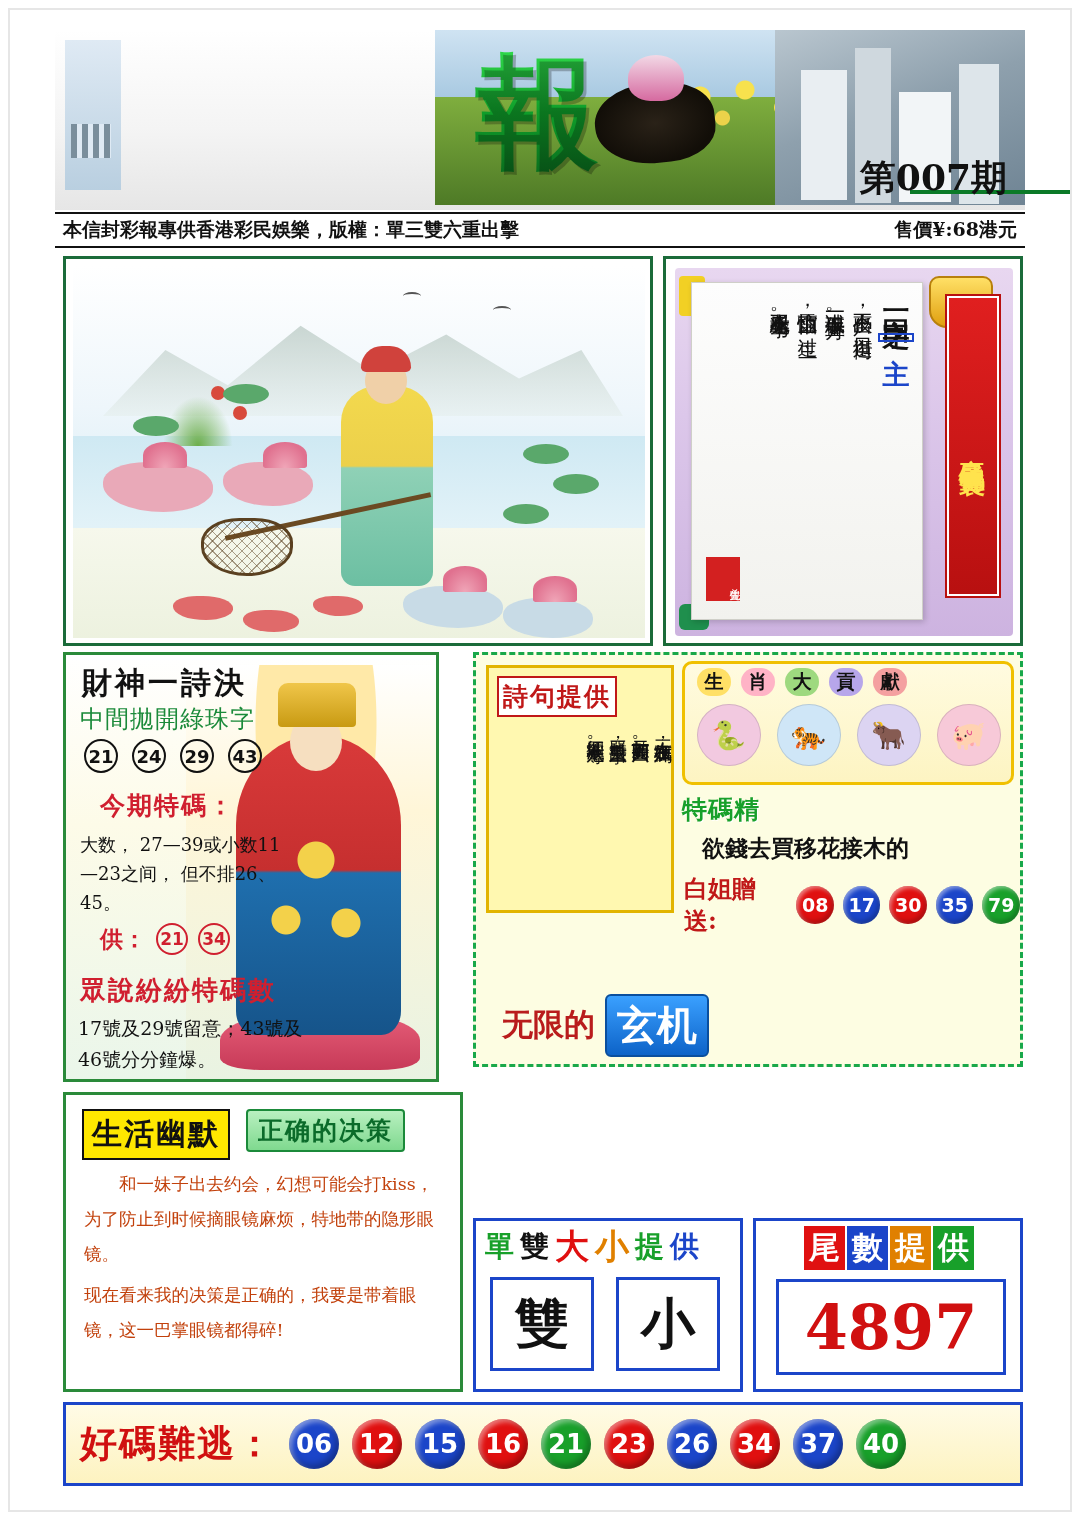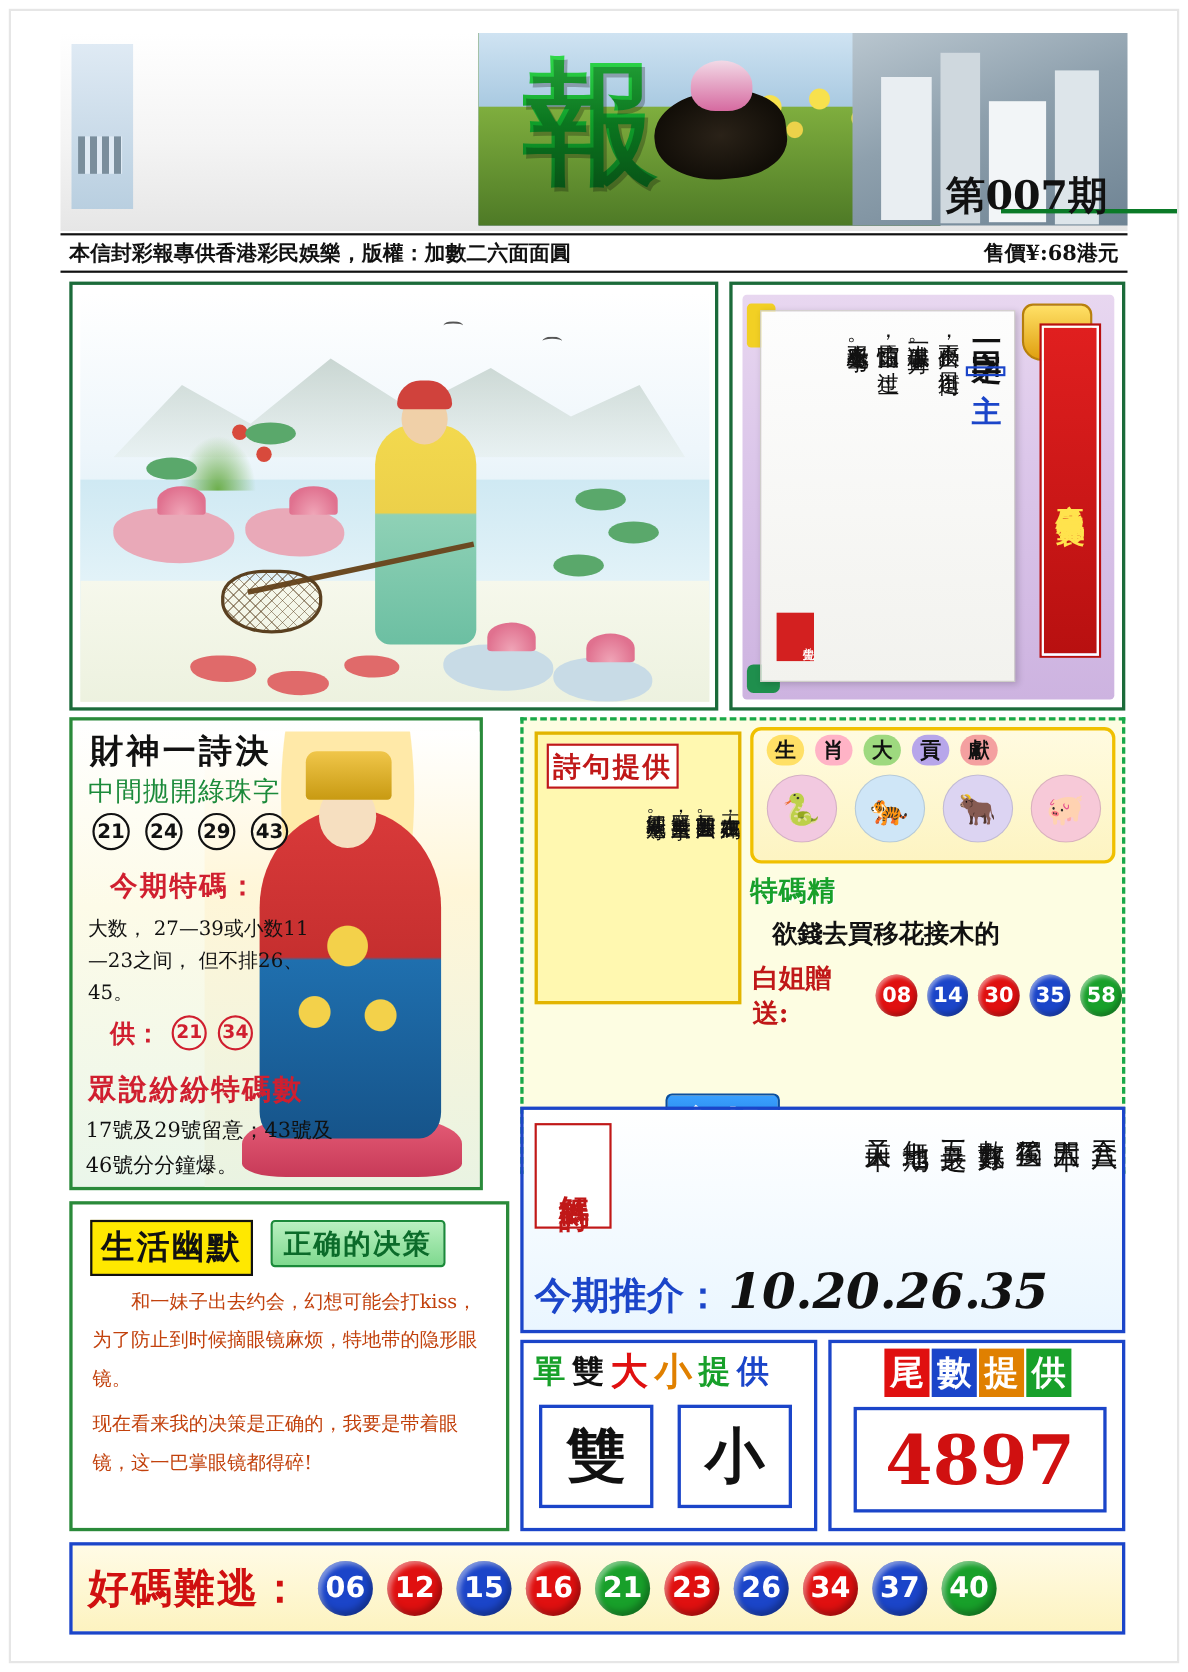--- a/index.html
+++ b/index.html
@@ -434,21 +434,21 @@
         <div class="b2"></div>
         <div class="b3"></div>
         <div class="b4"></div>
     </div>
     <div class="hdr-title">報</div>
     <div class="hdr-rule"></div>
     <div class="hdr-issue">第007期</div>
   </div>
 
   <div class="hdr-bar">
-    <span>本信封彩報專供香港彩民娛樂，版權：加數二六面面圓</span>
+    <span>本信封彩報專供香港彩民娛樂，版權：單三雙六重出擊</span>
     <span>售價¥:68港元</span>
   </div>
 
   <div class="panel-illus">
     <div class="illus">
       <div class="mount"></div>
       <div class="water"></div>
       <div class="shore"></div>
       <div class="bird" style="left:330px; top:26px;"></div>
       <div class="bird" style="left:420px; top:40px;"></div>
@@ -556,48 +556,32 @@
         <div class="zball" style="background:#f7c9d8">🐖</div>
       </div>
     </div>
 
     <div class="tese-label">特碼精</div>
     <div class="tese-text">欲錢去買移花接木的</div>
 
     <div class="baijie-row">
       <span class="baijie-label">白姐贈送:</span>
       <span class="ball" style="background:#e01010">08</span>
-      <span class="ball" style="background:#1b45c9">14</span>
+      <span class="ball" style="background:#1b45c9">17</span>
       <span class="ball" style="background:#e01010">30</span>
       <span class="ball" style="background:#1b45c9">35</span>
-      <span class="ball" style="background:#18a02a">58</span>
+      <span class="ball" style="background:#18a02a">79</span>
     </div>
 
     <div class="poem-bottom">
       <span class="pb1">无限的</span>
       <span class="pb2">玄机</span>
     </div>
   </div>
 
-  <div class="panel-jm">
-    <div class="jm-label">解碼詩</div>
-    <div class="jm-cols">
-      <div class="vcol">合三八三</div>
-      <div class="vcol">六門五十</div>
-      <div class="vcol">後獨二三</div>
-      <div class="vcol">數九數好</div>
-      <div class="vcol">五三之最</div>
-      <div class="vcol">無七地期</div>
-      <div class="vcol">前二天本</div>
-    </div>
-    <div class="jm-tui">
-      <span class="lbl">今期推介：</span>
-      <span class="val">10.20.26.35</span>
-    </div>
-  </div>
 
   <div class="panel-humor">
     <div class="humor-tagA">生活幽默</div>
     <div class="humor-tagB">正确的决策</div>
     <div class="humor-body">
       <p class="ind">和一妹子出去约会，幻想可能会打kiss，为了防止到时候摘眼镜麻烦，特地带的隐形眼镜。</p>
       <p>现在看来我的决策是正确的，我要是带着眼镜，这一巴掌眼镜都得碎!</p>
     </div>
   </div>
 

